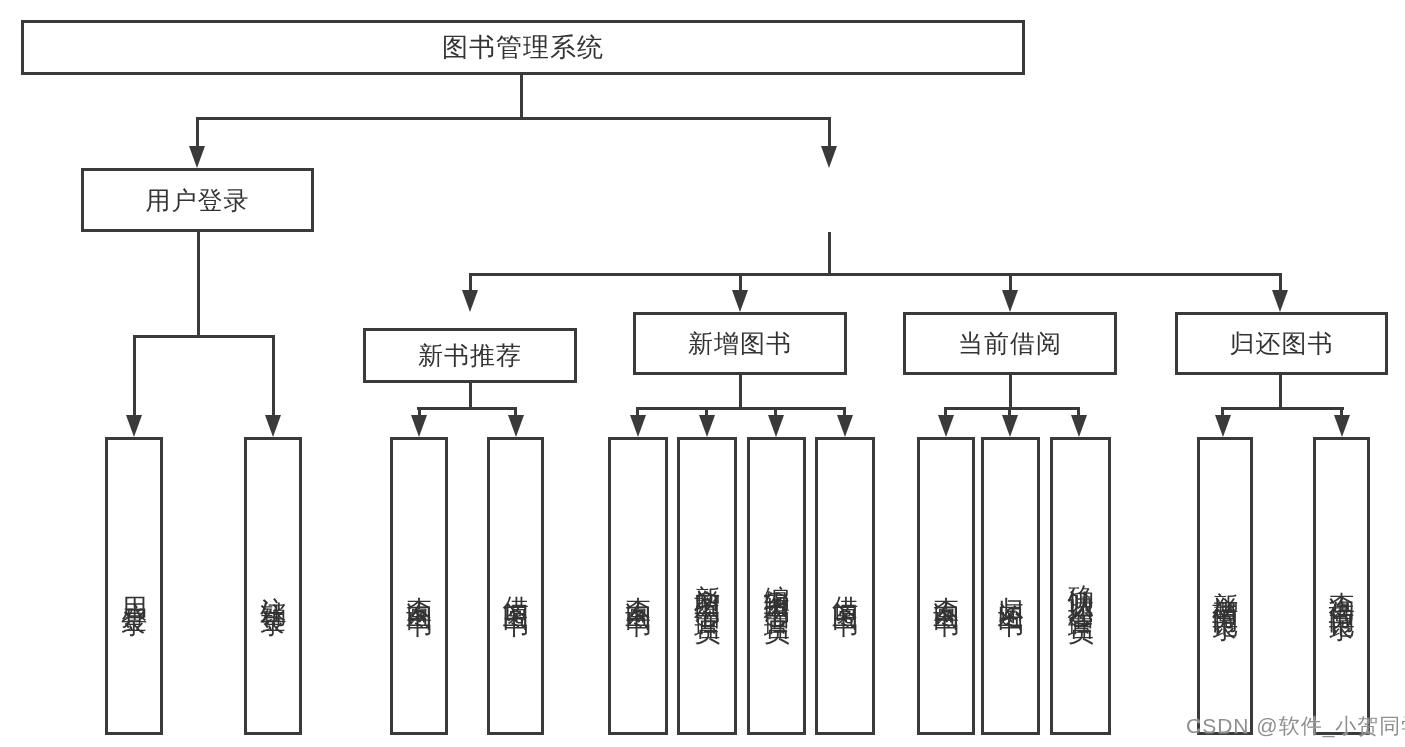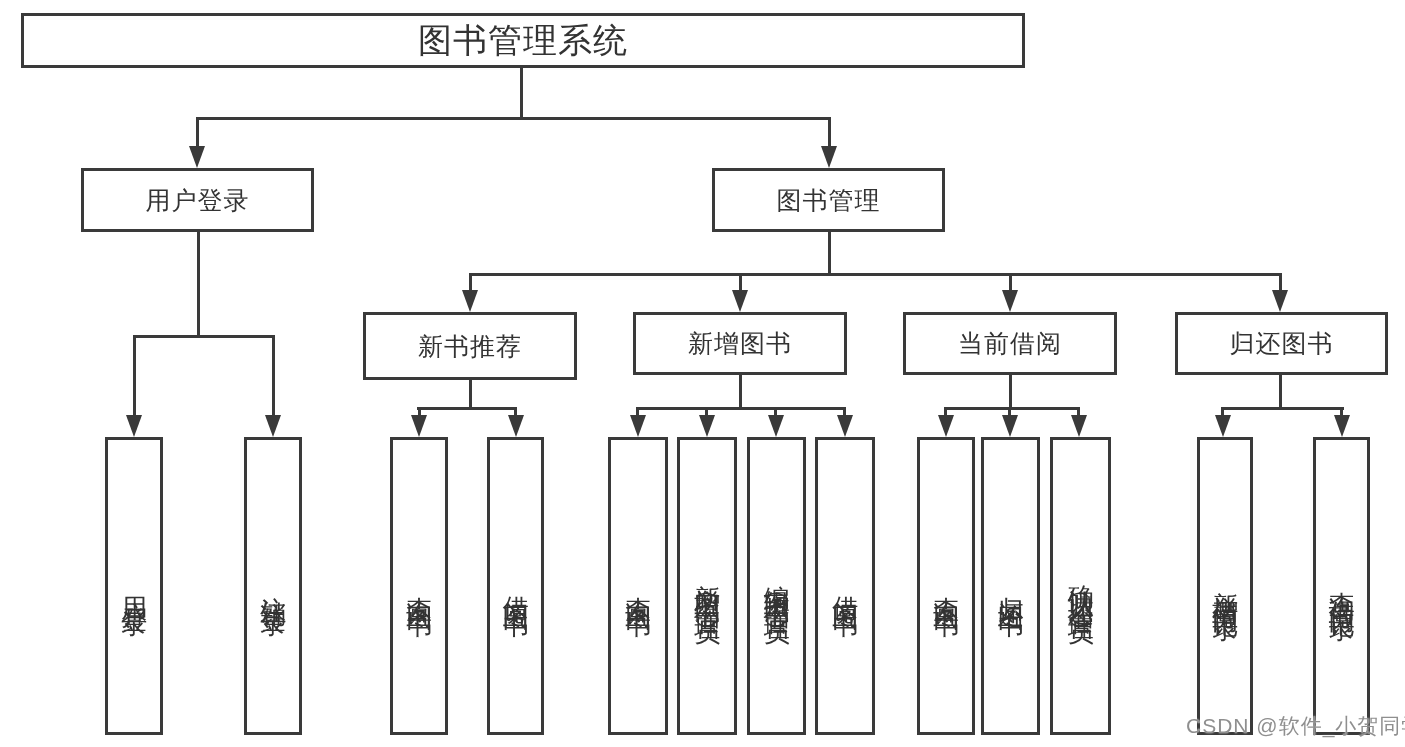--- a/index.html
+++ b/index.html
@@ -5,21 +5,21 @@
   html,body{margin:0;padding:0;background:#fff;}
   #stage{
     position:relative;width:1405px;height:747px;background:#ffffff;overflow:hidden;
     font-family:"Liberation Sans","DejaVu Sans",sans-serif;color:#333333;
   }
   .node{
     position:absolute;box-sizing:border-box;background:#ffffff;
     border:3px solid #3a3a3a;display:flex;align-items:center;justify-content:center;
     font-size:25px;color:#333333;letter-spacing:1px;z-index:2;
   }
-  .node.root{font-size:34px;}
+  .node.root{font-size:26px;margin-top:7px;}
   .leaf{
     position:absolute;box-sizing:border-box;background:#ffffff;
     border:3px solid #3a3a3a;display:flex;align-items:center;justify-content:center;
     z-index:2;
   }
   .vtext{
     writing-mode:vertical-rl;text-orientation:mixed;
     font-size:26px;line-height:1.05;letter-spacing:5px;color:#333333;
   }
   .vline{position:absolute;width:3px;background:#3a3a3a;z-index:1;}
@@ -40,25 +40,22 @@
 <div id="stage">
 
   <div class="node root" style="left:21px;top:13px;width:1004px;height:55px;">
     <span>图书管理系统</span>
   </div>
 
   <div class="node" style="left:81px;top:168px;width:233px;height:64px;">
     <span>用户登录</span>
   </div>
 
-  <div class="node" style="left:712px;top:168px;width:233px;height:64px;">
-    <span>图书管理</span>
-  </div>
 
-  <div class="node" style="left:363px;top:312px;width:214px;height:68px;">
+  <div class="node" style="left:363px;top:328px;width:214px;height:55px;">
     <span>新书推荐</span>
   </div>
 
   <div class="node" style="left:633px;top:312px;width:214px;height:63px;">
     <span>新增图书</span>
   </div>
 
   <div class="node" style="left:903px;top:312px;width:214px;height:63px;text-align:center;">
     <span>当前借阅</span>
   </div>

